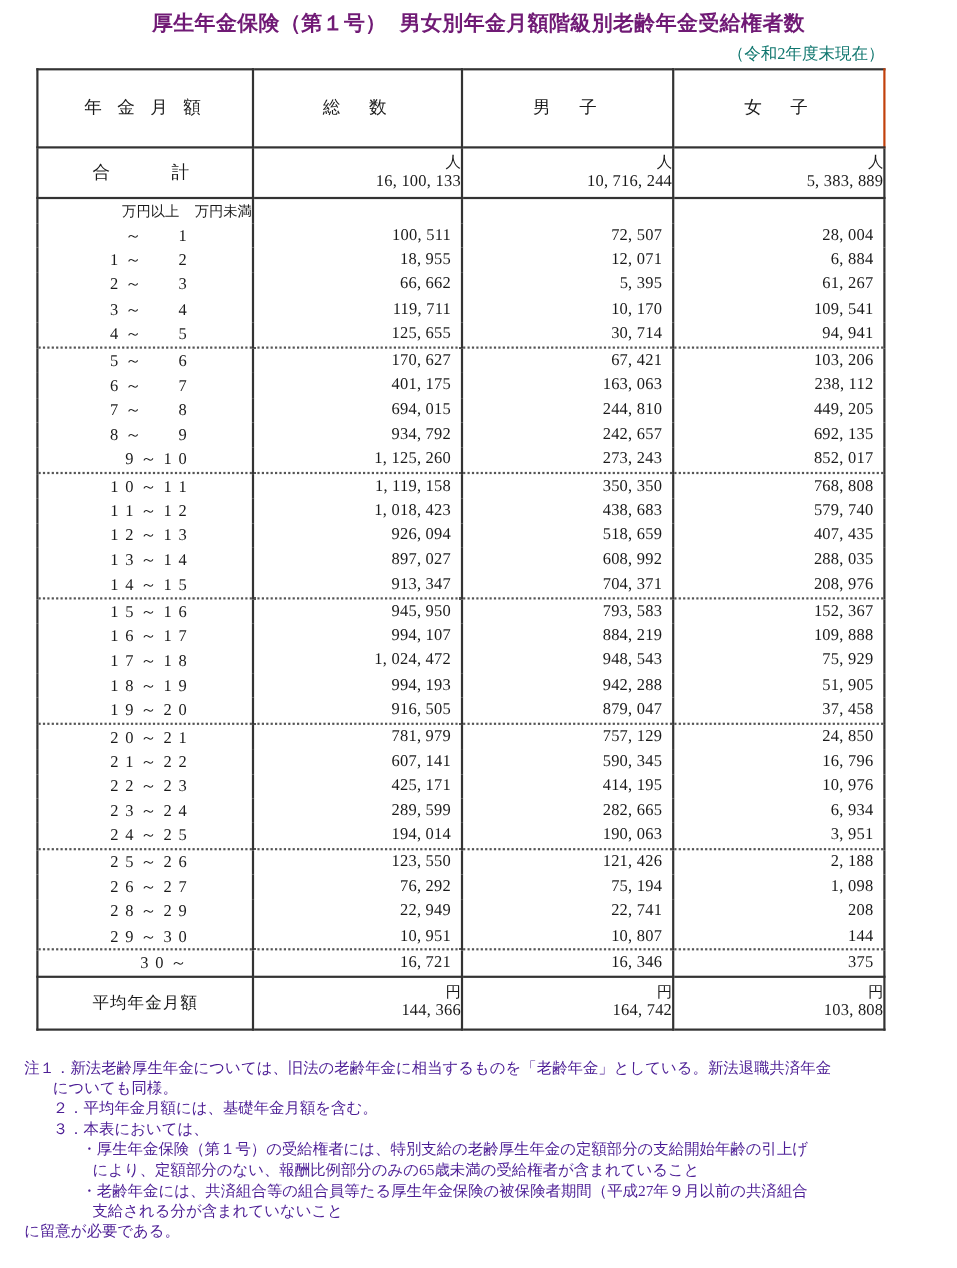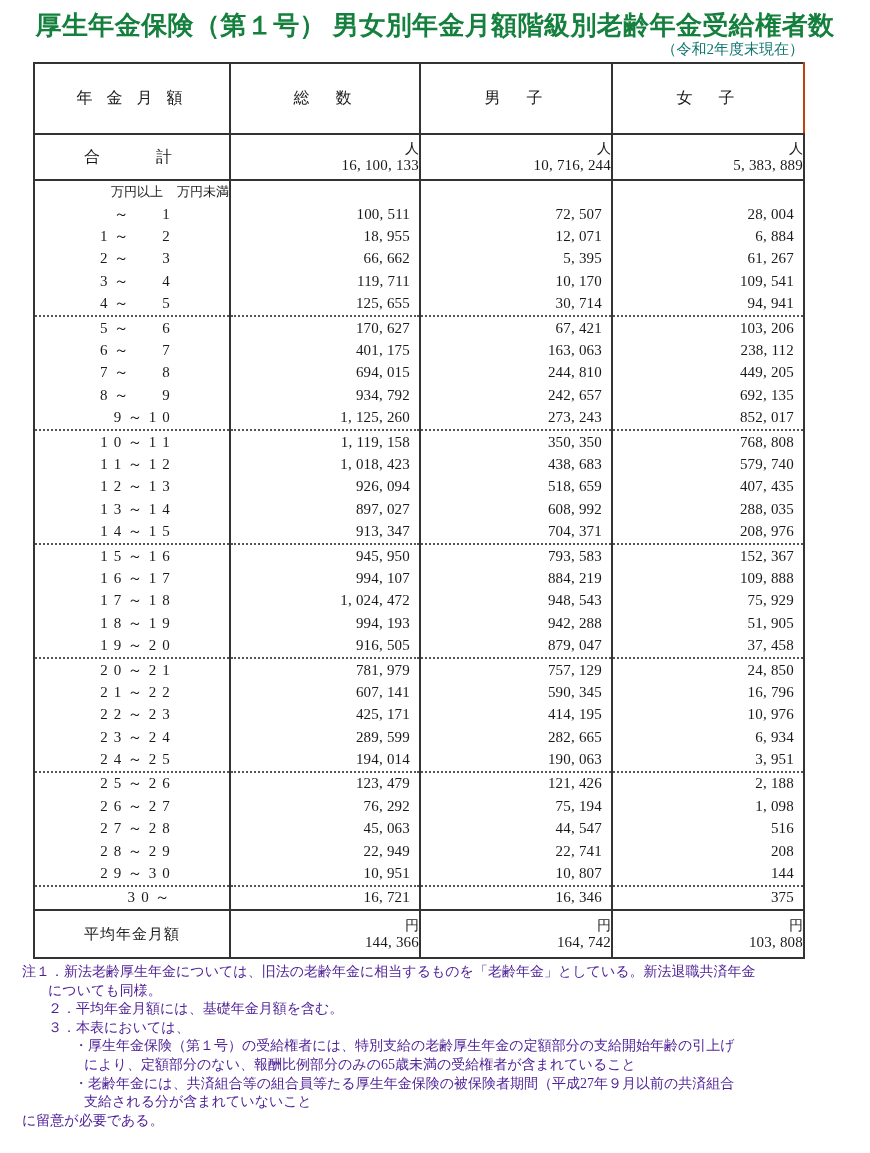--- a/index.html
+++ b/index.html
@@ -18,25 +18,26 @@
 
   
   .title-wrap {
     position: absolute;
     left: 0;
     top: 8px;
     width: 870px;
     text-align: center;
   }
   .doc-title {
-    font-size: 26px;
+    font-size: 19px;
     font-weight: bold;
     letter-spacing: 0.4px;
-    color: #15803d;
+    color: #701a75;
     white-space: nowrap;
+    font-family: Liberation Mono, monospace;
   }
   .subtitle-wrap {
     position: absolute;
     left: 0;
     top: 40px;
     width: 804px;
     text-align: right;
   }
   .doc-subtitle {
     font-size: 15px;
@@ -398,35 +399,29 @@
           <td class="d-num">6, 934</td>
         </tr>
         <tr class="dr grp-end">
           <td class="d-label">2 4 ～ 2 5</td>
           <td class="d-num">194, 014</td>
           <td class="d-num">190, 063</td>
           <td class="d-num">3, 951</td>
         </tr>
         <tr class="dr">
           <td class="d-label">2 5 ～ 2 6</td>
-          <td class="d-num">123, 479</td>
+          <td class="d-num">123, 550</td>
           <td class="d-num">121, 426</td>
           <td class="d-num">2, 188</td>
         </tr>
         <tr class="dr">
           <td class="d-label">2 6 ～ 2 7</td>
           <td class="d-num">76, 292</td>
           <td class="d-num">75, 194</td>
           <td class="d-num">1, 098</td>
-        </tr>
-        <tr class="dr">
-          <td class="d-label">2 7 ～ 2 8</td>
-          <td class="d-num">45, 063</td>
-          <td class="d-num">44, 547</td>
-          <td class="d-num">516</td>
         </tr>
         <tr class="dr">
           <td class="d-label">2 8 ～ 2 9</td>
           <td class="d-num">22, 949</td>
           <td class="d-num">22, 741</td>
           <td class="d-num">208</td>
         </tr>
         <tr class="dr grp-end">
           <td class="d-label">2 9 ～ 3 0</td>
           <td class="d-num">10, 951</td>

